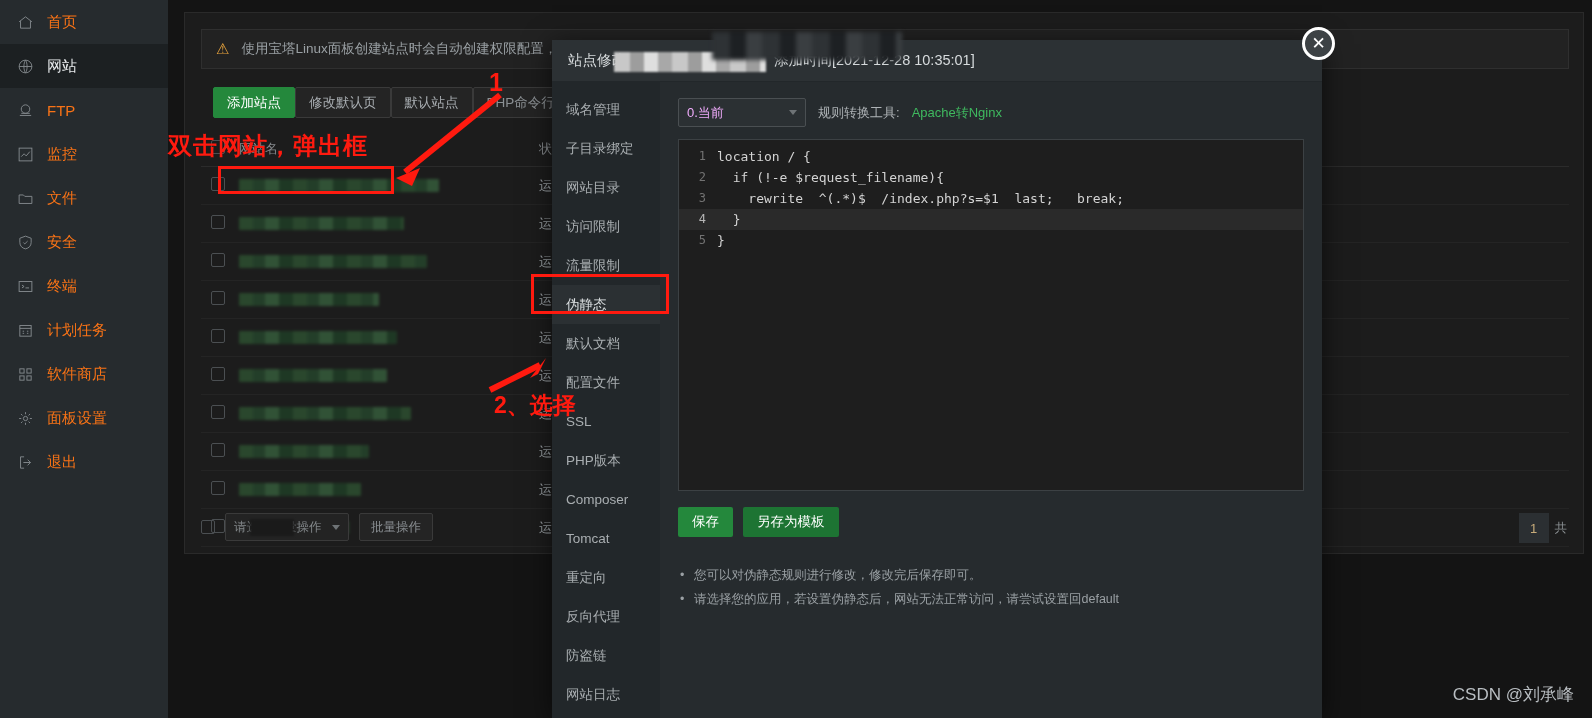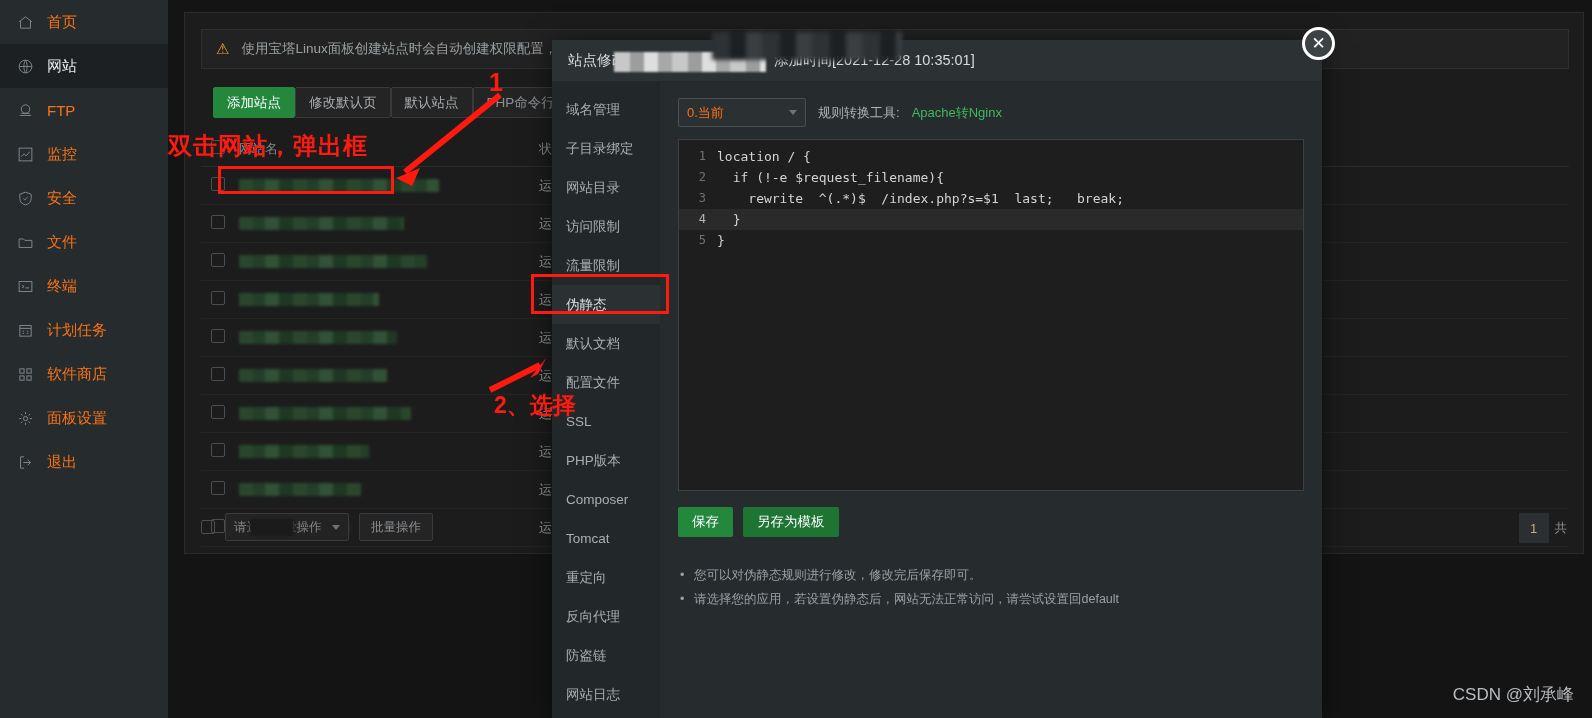--- a/index.html
+++ b/index.html
@@ -122,21 +122,21 @@
   .nav-item {
     height: 39px; display: flex; align-items: center; padding-left: 14px;
     color: #a9aeb1; font-size: 13.5px; cursor: pointer;
   }
   .nav-item.active { background: #2b3033; color: #dfe3e5; }
   .modal-main { flex: 1; padding: 16px 18px 0 18px; position: relative; }
 
   .row-tools { display: flex; align-items: center; gap: 12px; margin-bottom: 12px; }
   .mini-select {
     width: 128px; height: 29px; border: 1px solid #4a4f52; background: #2b3033;
-    color: #f97316; font-size: 13px; display: flex; align-items: center;
+    color: #f0abfc; font-size: 13px; display: flex; align-items: center;
     justify-content: space-between; padding: 0 8px; border-radius: 2px; cursor: pointer;
   }
   .tool-label { color: #aeb3b6; font-size: 13px; }
   .tool-link { color: #3fb95f; font-size: 13px; cursor: pointer; }
 
   .editor {
     height: 352px; background: #1e1e1e; border: 1px solid #3c4144;
     display: flex; font-family: "DejaVu Sans Mono", "Liberation Mono", monospace;
     font-size: 13px; overflow: hidden;
   }
@@ -217,33 +217,33 @@
           <svg viewBox="0 0 24 24">
             <rect x="3" y="3" width="18" height="18"></rect>
             <path d="M6 15l4-4 3 3 5-6"></path>
           </svg>
         </span>
       <span>监控</span>
     </div>
     <div class="side-item">
       <span class="side-icon">
           <svg viewBox="0 0 24 24">
+            <path d="M3 7h6l2 2h10v10H3z"></path>
+          </svg>
+        </span>
+      <span>文件</span>
+    </div>
+    <div class="side-item">
+      <span class="side-icon">
+          <svg viewBox="0 0 24 24">
             <path d="M12 3l8 3v6c0 5-3.5 8-8 9-4.5-1-8-4-8-9V6z"></path>
             <path d="M9 12l2 2 4-4"></path>
           </svg>
         </span>
       <span>安全</span>
-    </div>
-    <div class="side-item">
-      <span class="side-icon">
-          <svg viewBox="0 0 24 24">
-            <path d="M3 7h6l2 2h10v10H3z"></path>
-          </svg>
-        </span>
-      <span>文件</span>
     </div>
     <div class="side-item">
       <span class="side-icon">
           <svg viewBox="0 0 24 24">
             <rect x="3" y="5" width="18" height="14"></rect>
             <path d="M7 10l3 2-3 2M12 14h5"></path>
           </svg>
         </span>
       <span>终端</span>
     </div>

